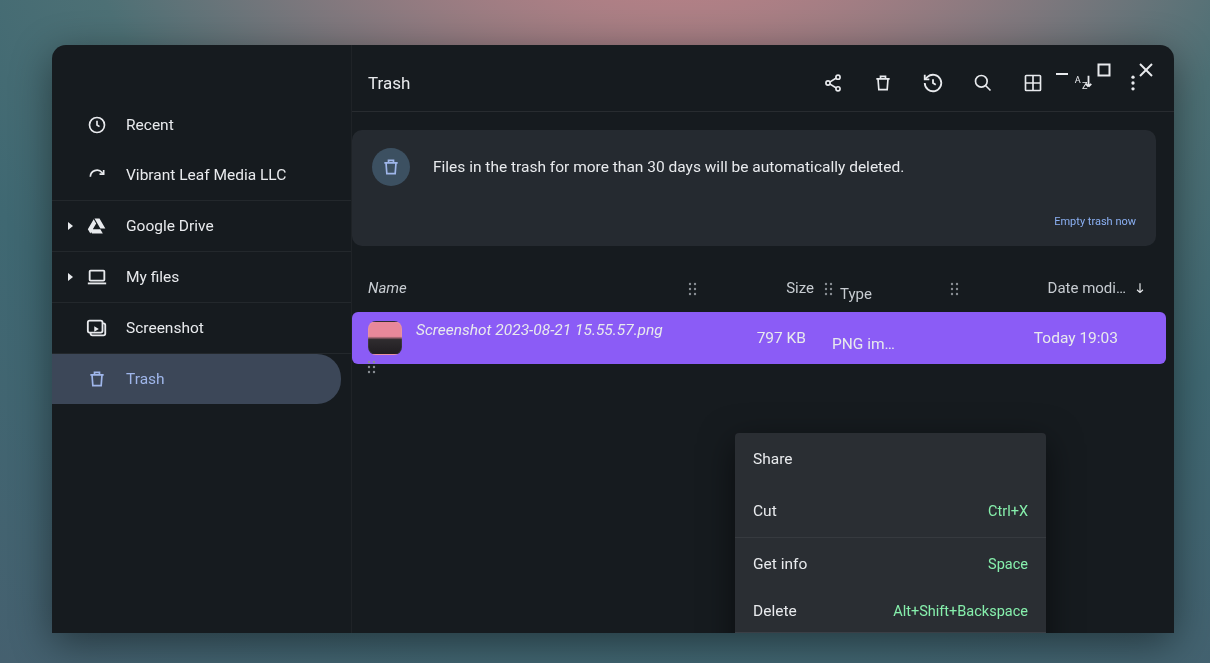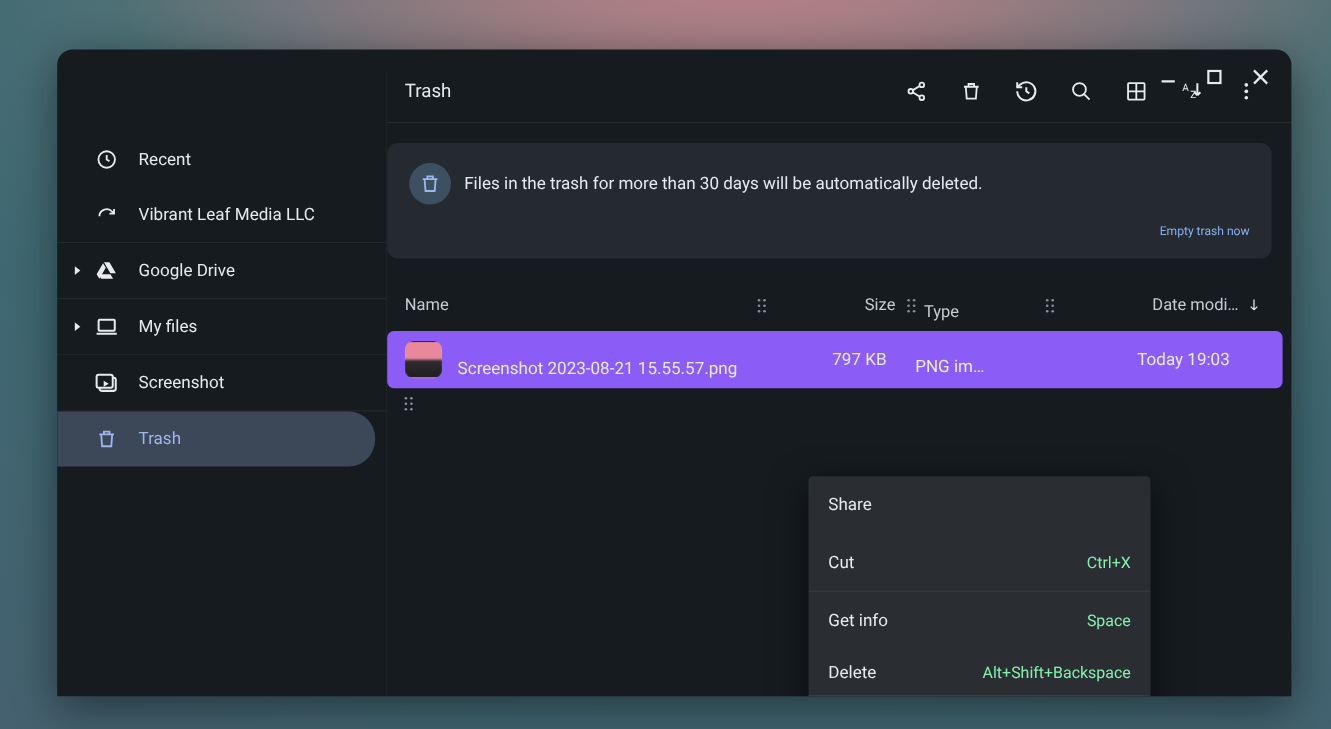--- a/index.html
+++ b/index.html
@@ -12,51 +12,51 @@
     position: absolute; left: 52px; top: 45px; width: 1122px; height: 588px;
     background: #161b1f; border-radius: 14px 14px 0 0;
     box-shadow: 0 10px 40px rgba(0,0,0,.45);
     display: flex; flex-direction: column; color: #e8eaed; overflow: hidden;
   }
   .titlebar {
     position: absolute; right: 0; top: 0; height: 50px; display: flex; align-items: center; gap: 6px; padding-right: 10px; z-index: 50;
   }
   .titlebar .tb-btn { width: 36px; height: 36px; display:flex; align-items:center; justify-content:center; cursor:pointer; border-radius: 6px; }
   .content { display:flex; flex:1; min-height:0; }
-  .sidebar { width: 300px; border-right: 1px solid rgba(255,255,255,0.04); padding-top: 55px; display:flex; flex-direction:column;margin-top:20px; }
+  .sidebar { width: 300px; border-right: 1px solid rgba(255,255,255,0.04); padding-top: 55px; display:flex; flex-direction:column; }
   .sidebar .sec { border-bottom: 1px solid rgba(255,255,255,.06); }
   .nav-item {
     display:flex; align-items:center; gap: 18px; padding: 0 18px 0 34px; height: 50px;
     color:#e8eaed; font-size:15.5px; cursor:pointer; position:relative;
   }
   .nav-item .exp { position:absolute; left:14px; width:10px; display:flex; align-items:center; justify-content:center; }
   .nav-item .icon { width:22px; height:22px; display:flex; align-items:center; justify-content:center; flex-shrink:0; }
   .nav-item.active { background:#3c4758; color:#9fb6ea; border-radius: 0 24px 24px 0; margin-right: 10px; }
   .nav-item.active .icon svg { stroke:#9fb6ea; fill:none; }
 
   .main { flex:1; display:flex; flex-direction:column; padding-top: 10px; position:relative; }
   .header { display:flex; align-items:center; padding: 0 18px 0 12px; height: 56px; }
   .header .title { font-size: 17px; color:#e8eaed; padding-left: 4px; flex:1; }
   .header .tools { display:flex; gap: 4px; }
   .tool-btn { width:46px; height:46px; display:flex; align-items:center; justify-content:center; cursor:pointer; border-radius:50%; }
   .divider { height:1px; background: rgba(255,255,255,.08); margin: 0 0 0 0; }
 
   .banner {
     margin: 18px 18px 0 0; background:#252a30; border-radius:10px; padding: 18px 20px;
-    display:flex; flex-wrap:wrap; align-items:center; gap: 12px;
+    display:flex; flex-wrap:wrap; align-items:center; gap: 23px;
   }
   .banner .banner-icon { width:38px; height:38px; border-radius:50%; background:#3c5061; display:flex; align-items:center; justify-content:center; }
   .banner .msg { font-size:15.5px; color:#e8eaed; flex:1; min-width: 300px; }
   .banner .empty-link { width:100%; text-align:right; color:#8bb0f3; font-size:11px; cursor:pointer; margin-top: 6px; }
 
   .table { margin-top: 18px; }
   .thead, .trow { display:flex; align-items:center; padding: 0 20px 0 16px; }
   .thead { height: 48px; color:#c7ccd1; font-size:15px; }
   .trow { height: 52px; font-size:15.5px; }
-  .col-name { flex:1; display:flex; align-items:flex-end; gap:14px; min-width:0; }
+  .col-name { flex:1; display:flex; align-items:flex-start; gap:14px; min-width:0;font-style:italic; }
   .col-size { width: 120px; text-align:right; padding-right: 10px; }
   .col-type { width: 110px; overflow:hidden; text-overflow:ellipsis; white-space:nowrap;margin-top:12px; }
   .col-date { width: 160px; text-align:right; }
   .col-arrow { width: 28px; display:flex; align-items:center; justify-content:center; }
   .grip { color:#8a8f95; display:inline-flex; margin-right:6px; transform: translateY(1px); }
   .thumb {
     width:34px; height:34px; border-radius:8px; flex-shrink:0;
     background: linear-gradient(180deg,#e8889a 0%,#e8889a 45%,#2f2c2f 55%,#201d21 100%);
     border:1px solid rgba(255,255,255,.08);
   }

